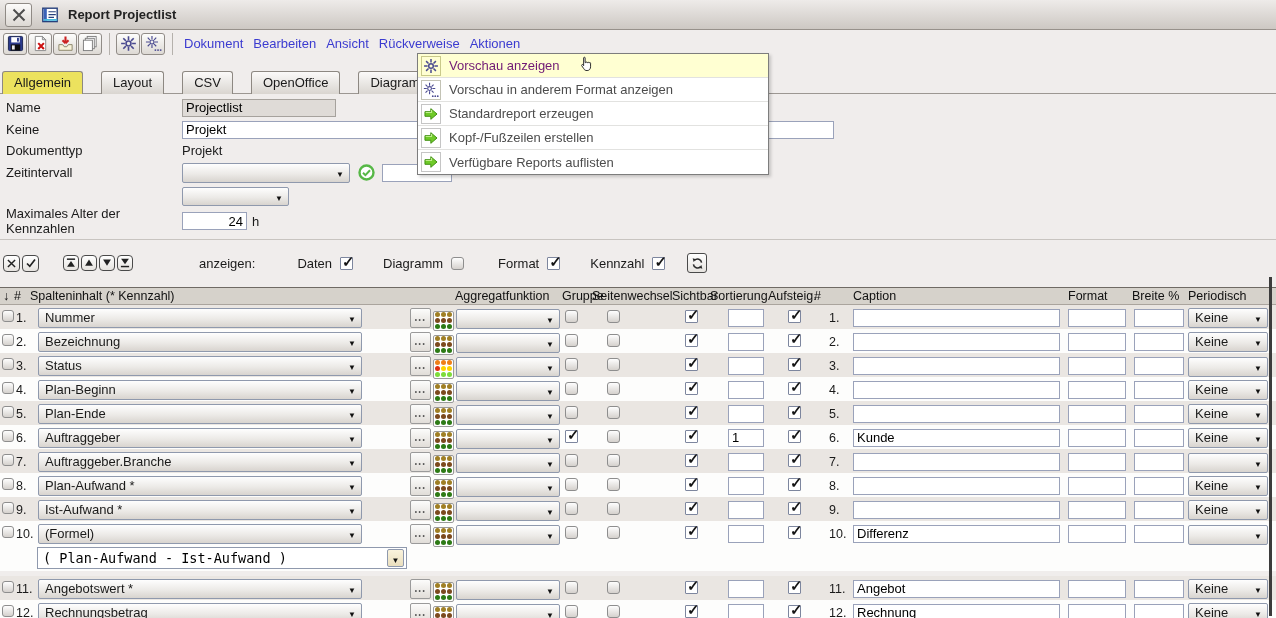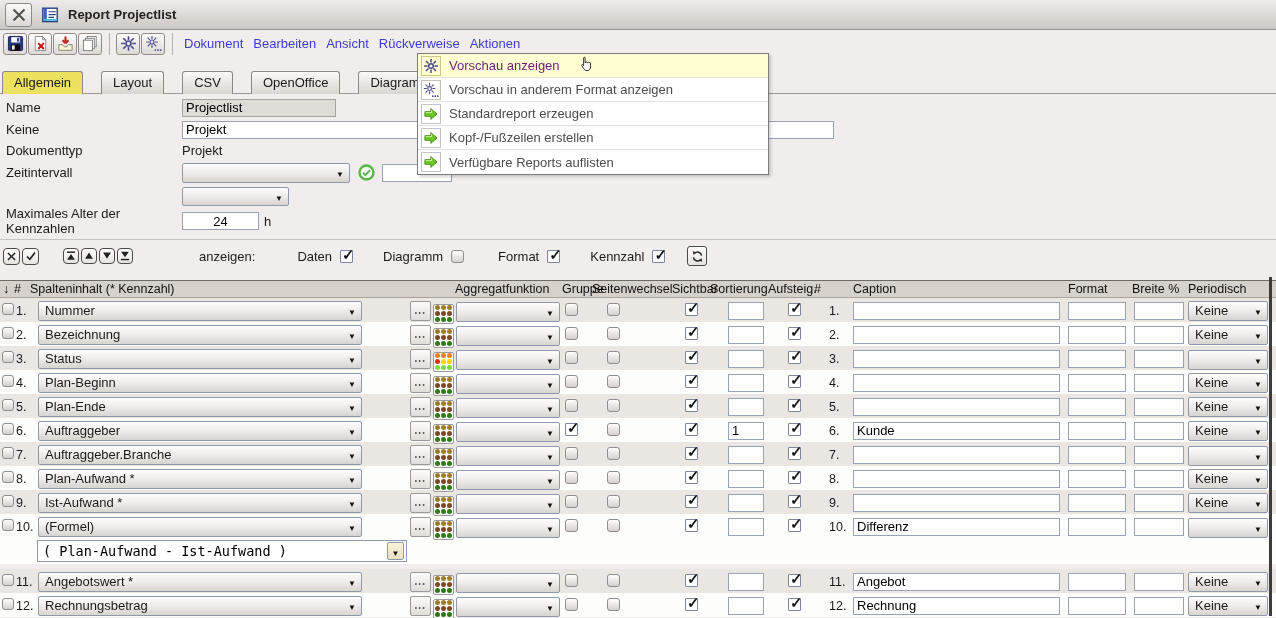--- a/index.html
+++ b/index.html
@@ -68,21 +68,21 @@
   
   .sel{
     height:20px; border:1px solid #8f99ad; border-radius:2px;
     background:linear-gradient(#fefefe, #eceae7 55%, #d8d4cf);
     display:inline-flex; align-items:center; justify-content:space-between;
     padding:0 5px 0 6px; font-size:13px; white-space:nowrap; overflow:hidden;
   }
   .sel-arr::after{ content:"▼"; font-size:8px; color:#111; }
   .sel-text{ overflow:hidden; text-overflow:clip; }
   
-  .list-toolbar{ height:28px; margin-top:2px; display:flex; align-items:center; padding-left:3px; }
+  .list-toolbar{ height:28px; margin-top:9px; display:flex; align-items:center; padding-left:3px; }
   .abtn{
     width:17px; height:17px; border:1.6px solid #4a4a4a; border-radius:4px;
     background:linear-gradient(#ffffff,#e6e3df);
     display:inline-flex; align-items:center; justify-content:center; padding:0; margin-right:2px;
   }
   .abtn.sm{ width:16px; height:16px; }
   .cb{
     width:13px; height:13px; border:1px solid #8e8e8e; border-radius:3px;
     background:linear-gradient(#fefefe,#d5d1cd);
     display:inline-block; position:relative; flex:none;
@@ -272,21 +272,21 @@
   </div>
   <div class="frm-row" style="height:23px">
     <span class="flabel"></span>
     <span class="sel" style="width:107px; height:19px">
         <span class="sel-text"></span>
         <span class="sel-arr"></span>
       </span>
   </div>
   <div class="frm-row" style="height:24px">
     <span class="flabel">Maximales Alter der Kennzahlen</span>
-    <input class="fin" style="width: 77px; text-align: center;" value="24">
+    <input class="fin" style="width: 65px; text-align: right;" value="24">
     <span class="unit">h</span>
   </div>
 </div>
 
 <div class="hline"></div>
 
 <div class="list-toolbar">
   <button class="abtn">
     <svg width="9" height="9" viewBox="0 0 10 10">
         <path d="M1 1 L9 9 M9 1 L1 9" stroke="#222" stroke-width="1.6"></path>

